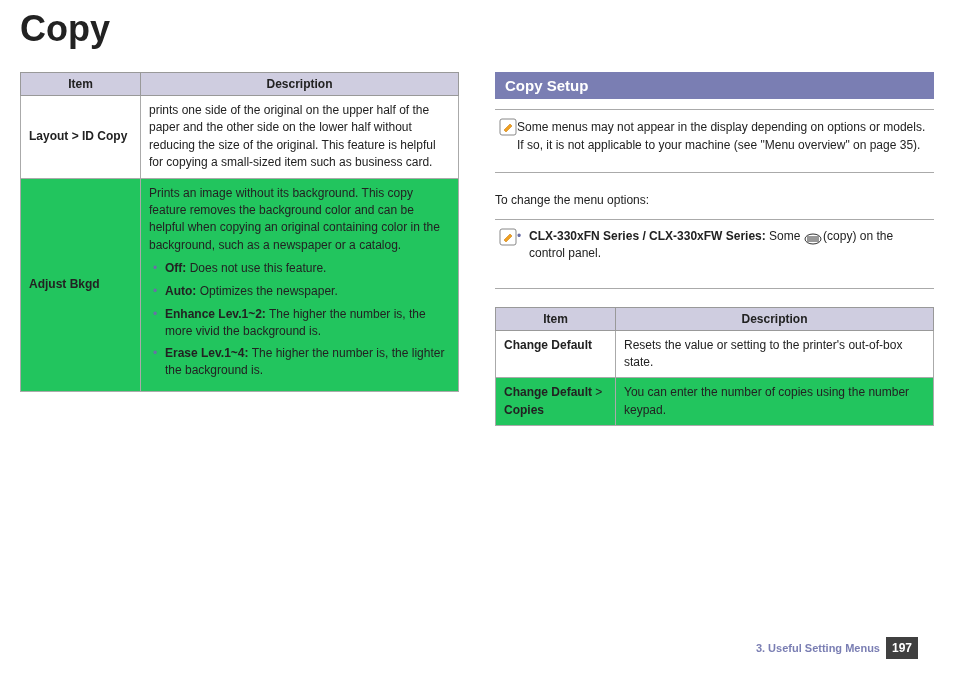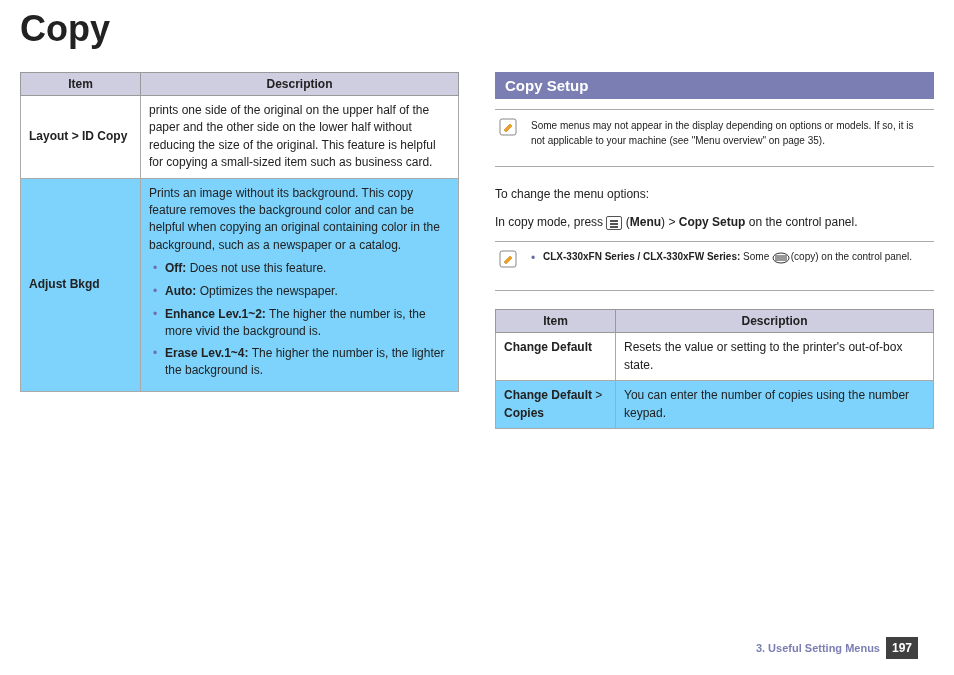--- a/index.html
+++ b/index.html
@@ -49,21 +49,21 @@
   padding: 6px 8px;
   vertical-align: top;
   line-height: 1.45;
 }
 table.feature td.item {
   font-weight: bold;
   width: 120px;
   vertical-align: middle;
 }
 table.feature tr:nth-child(odd) td {}
-table.feature tr.alt td { background: #7dd3fc; }
+table.feature tr.alt td { background: #22c55e; }
 ul.optlist {
   list-style: none;
   padding: 0;
   margin: 6px 0 0 4px;
 }
 ul.optlist li {
   position: relative;
   padding-left: 12px;
   margin-bottom: 6px;
   line-height:1.4;
@@ -79,26 +79,26 @@
 h2.section {
   background: #7a7eb3;
   color: #fff;
   font-size: 15px;
   font-weight: bold;
   padding: 5px 10px;
   margin: 0 0 10px 0;
 }
 .note {
   display: flex;
-  gap: 14px;
+  gap: 0;
   border-top: 1px solid #aaa;
   border-bottom: 1px solid #aaa;
   padding: 8px 4px 18px 4px;
   margin-bottom: 18px;
-  font-size: 10px;
+  font-size: 12px;
   line-height: 1.5;
   margin-top: 8px;
 }
 .note .note-icon {
   flex: 0 0 auto;
   width: 18px;
   height: 18px;
   position:relative;
 }
 .note .note-icon svg { width:18px; height:18px; }
@@ -190,25 +190,20 @@
         <span class="note-icon">
           <svg viewBox="0 0 18 18">
               <rect x="1" y="1" width="16" height="16" rx="2" fill="#fff" stroke="#888"></rect>
               <path d="M5 12 L11 6 L13 8 L7 14 Z" fill="#f0a020" stroke="#c07000" stroke-width="0.5"></path>
             </svg>
         </span>
         <div class="note-body">Some menus may not appear in the display depending on options or models. If so, it is not applicable to your machine (see "Menu overview" on page 35).</div>
       </div>
 
       <p>To change the menu options:</p>
-      <p>
-        <span>In copy mode, press </span>
-        <span class="inline-icon menu"></span>
-        <span> (</span><span class="b">Menu</span><span>) &gt; </span><span class="b">Copy Setup</span><span> on the control panel.</span>
-      </p>
 
       <div class="note">
         <span class="note-icon">
           <svg viewBox="0 0 18 18">
               <rect x="1" y="1" width="16" height="16" rx="2" fill="#fff" stroke="#888"></rect>
               <path d="M5 12 L11 6 L13 8 L7 14 Z" fill="#f0a020" stroke="#c07000" stroke-width="0.5"></path>
             </svg>
         </span>
         <div class="note-body">
           <ul class="optlist">

